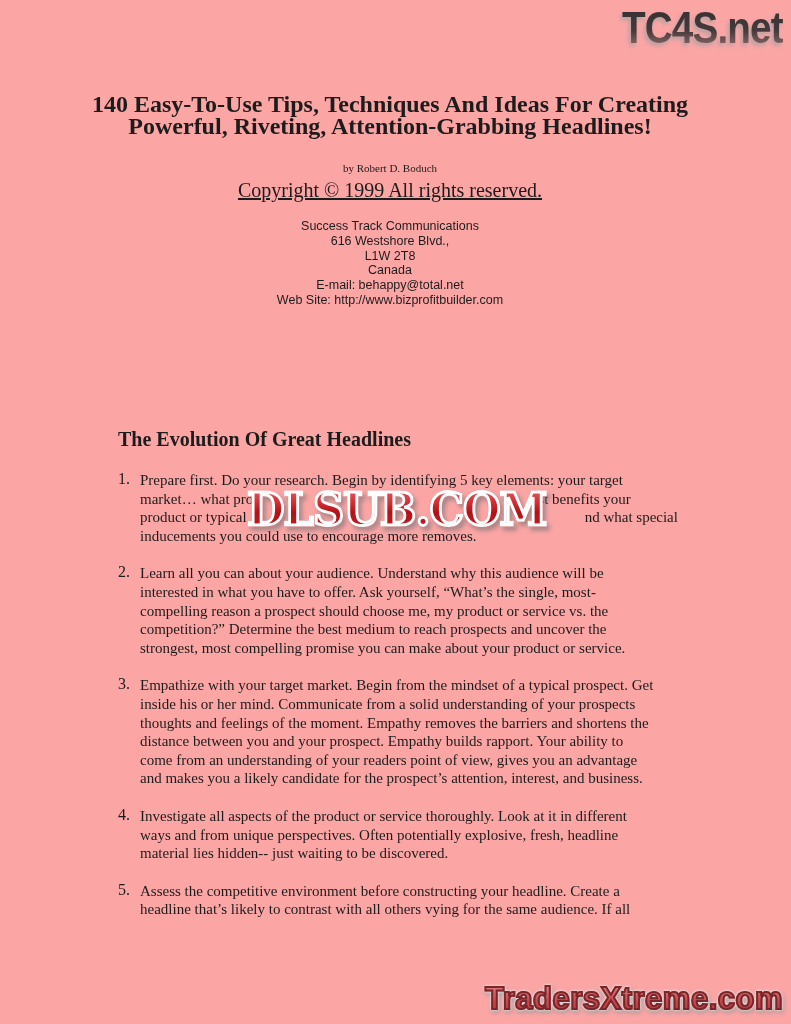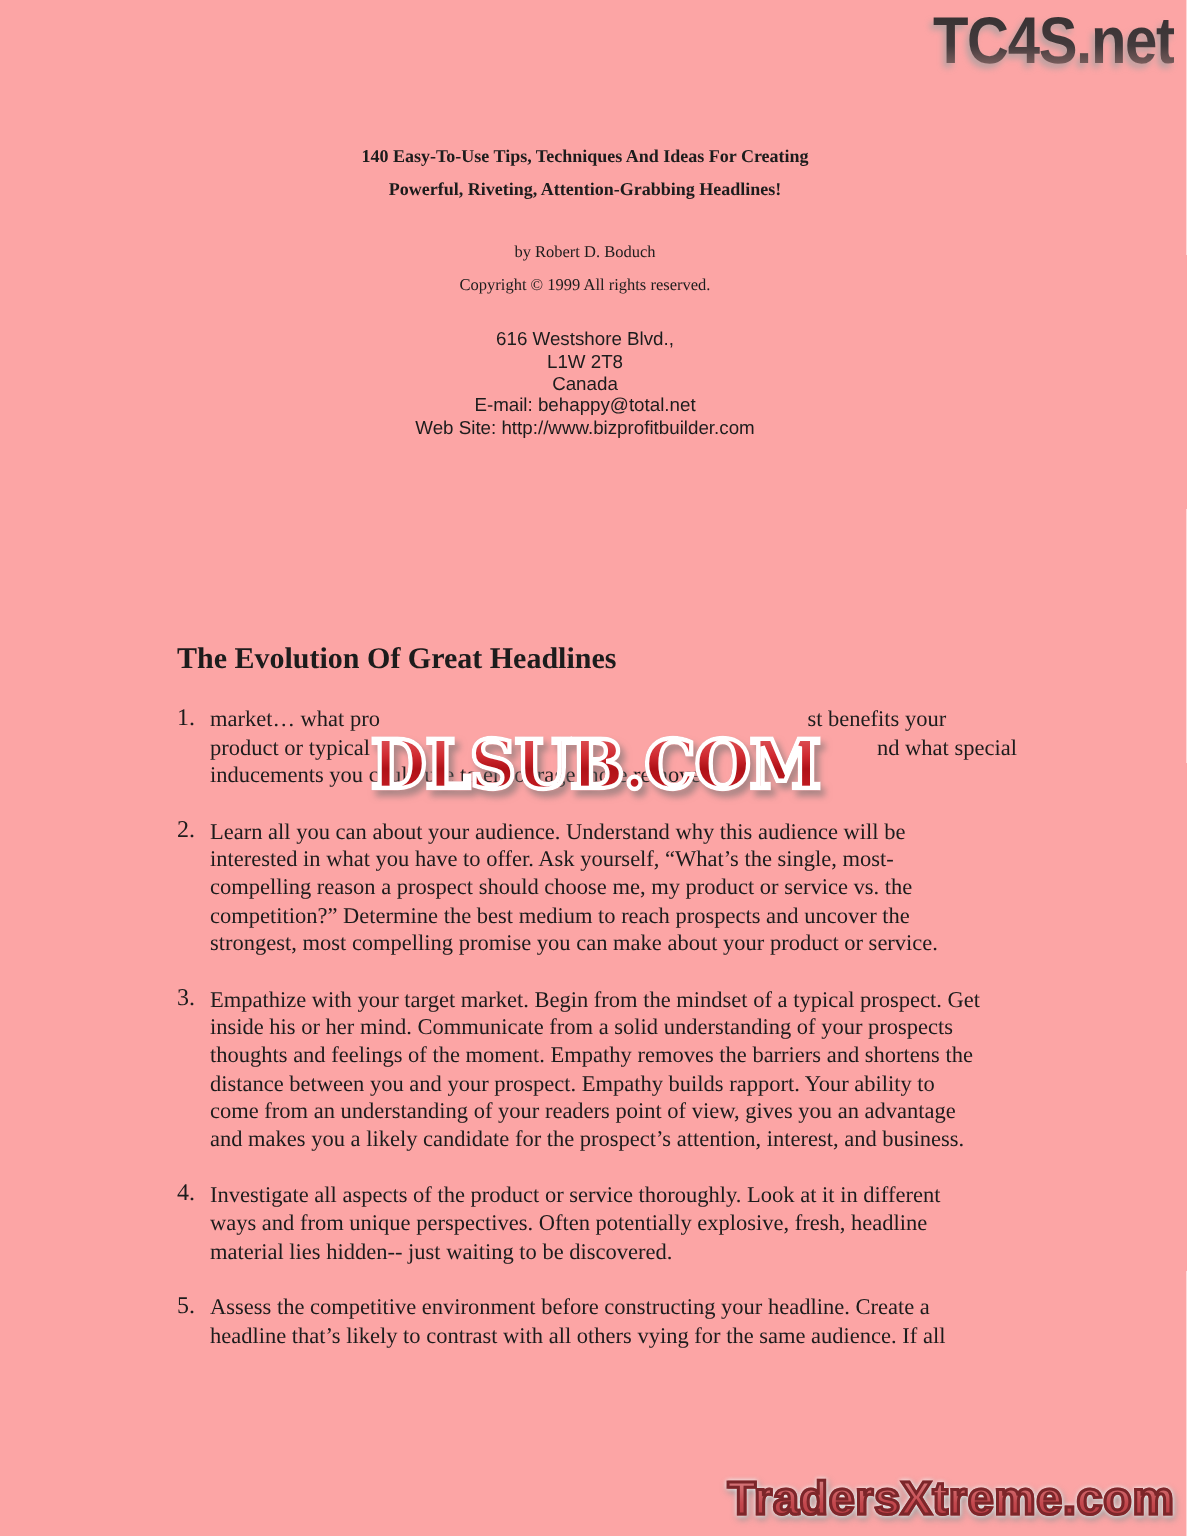--- a/index.html
+++ b/index.html
@@ -13,23 +13,23 @@
   .tc4s-wrap { position:absolute; top:6px; right:8px; filter:drop-shadow(-2px 3px 2px rgba(165,160,160,.8)); }
   .tc4s {
     font-family:"Liberation Sans", sans-serif; font-weight:bold; font-size:44px; line-height:44px;
     letter-spacing:-1px; transform:scaleX(0.88); transform-origin:100% 50%;
     background:linear-gradient(180deg, var(--top-logo-dark,#353031) 0%, #433a3c 55%, var(--top-logo-fade,#97706e) 100%);
     -webkit-background-clip:text; background-clip:text; color:transparent; display:inline-block;
   }
 
   
   .header { position:absolute; left:0; top:0; width:780px; text-align:center; }
-  .title { margin-top:94px; font-weight:bold; font-size:12px; line-height:21.5px; }
+  .title { margin-top:94px; font-weight:bold; font-size:24px; line-height:21.5px; }
   .byline { margin-top:21px; font-size:11px; line-height:20px; }
-  .copyright { margin-top:3px; font-size:11px; line-height:18px; }
+  .copyright { margin-top:3px; font-size:20px; line-height:18px;text-decoration:underline; }
   .contact { margin-top:20px; font-family:"Liberation Sans", sans-serif; font-size:12.5px; line-height:14.8px; }
 
   
   .content { position:absolute; left:118px; top:431px; width:565px; }
   .section-heading { font-weight:bold; font-size:20px; line-height:16px; margin:0 0 24px 0; }
   .item { position:relative; padding-left:22px; margin-bottom:19px; font-size:15px; line-height:18.6px; }
   .item .num { position:absolute; left:0; top:-1px; font-size:16px; }
   .item-text { white-space:pre; }
   .item-line { white-space:nowrap; }
   .gap { display:inline-block; height:1px; }
@@ -67,34 +67,36 @@
   </div>
 
   <div class="header">
     <div class="title">
       <div>140 Easy-To-Use Tips, Techniques And Ideas For Creating</div>
       <div>Powerful, Riveting, Attention-Grabbing Headlines!</div>
     </div>
     <div class="byline">by Robert D. Boduch</div>
     <div class="copyright">Copyright © 1999 All rights reserved.</div>
     <div class="contact">
+      <div>Success Track Communications</div>
       <div>616 Westshore Blvd.,</div>
       <div>L1W 2T8</div>
       <div>Canada</div>
       <div>E-mail: behappy@total.net</div>
       <div>Web Site: http://www.bizprofitbuilder.com</div>
     </div>
   </div>
 
   <div class="content">
     <div class="section-heading">The Evolution Of Great Headlines</div>
 
     <div class="item">
       <span class="num">1.</span>
       <div>
+        <div class="item-line">Prepare first. Do your research. Begin by identifying 5 key elements: your target</div>
         <div class="item-line"><span>market… what pro</span><span class="gap g1"></span><span>st benefits your</span></div>
         <div class="item-line"><span>product or typical</span><span class="gap g2"></span><span>nd what special</span></div>
         <div class="item-line">inducements you could use to encourage more removes.</div>
       </div>
     </div>
 
     <div class="item">
       <span class="num">2.</span>
       <div class="item-text">Learn all you can about your audience. Understand why this audience will be
 interested in what you have to offer. Ask yourself, “What’s the single, most-

